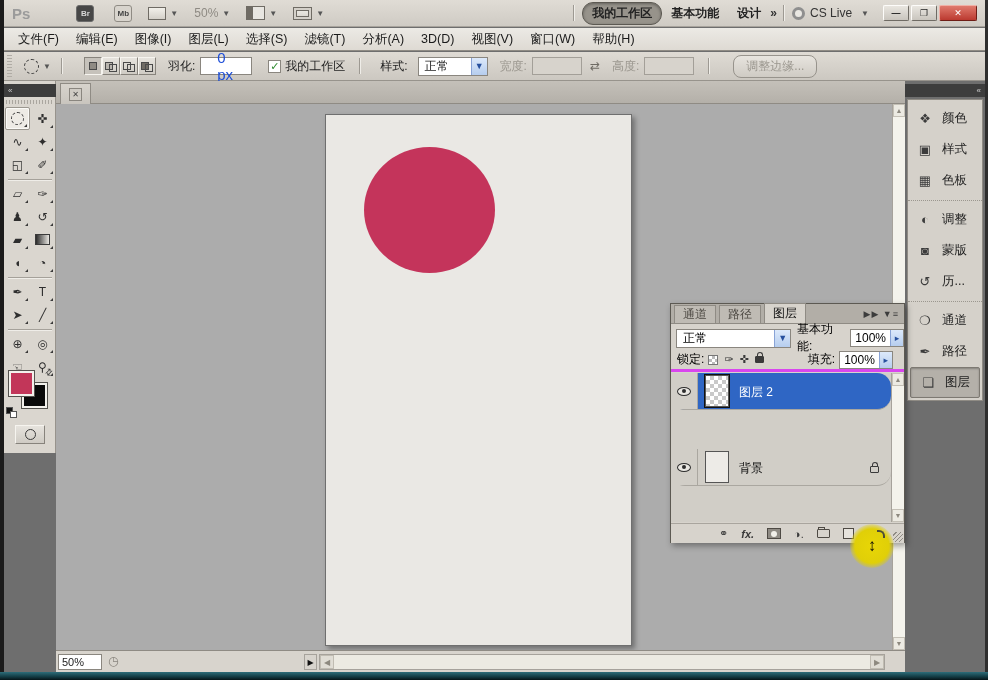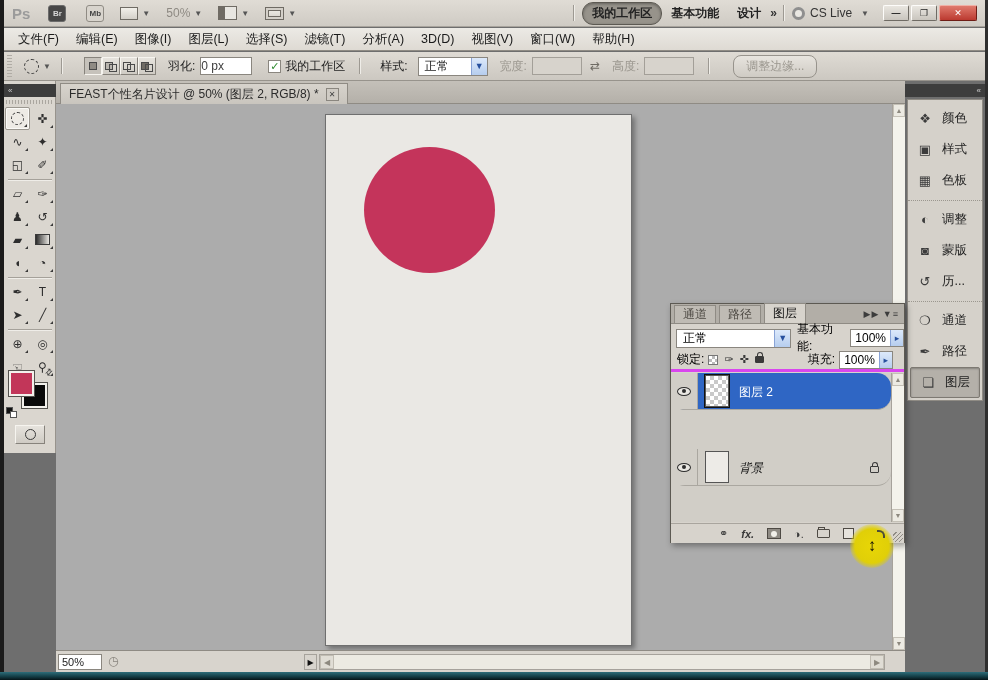--- a/index.html
+++ b/index.html
@@ -10,21 +10,21 @@
 
   
   .edge-l { left:0; top:0; width:4px; height:680px; background:#1b1b1b; }
   .edge-r { left:985px; top:0; width:3px; height:680px; background:#2e2e2e; }
   .edge-b { left:0; top:672px; width:988px; height:8px; background:linear-gradient(#2d6d79,#123a42 60%,#061417); }
 
   
   .titlebar { left:4px; top:0; width:981px; height:27px; background:linear-gradient(#e0dcd5,#cfcbc4); border-bottom:1px solid #a7a39c; display:flex; align-items:center; font-size:12px; color:#333; }
   .pslogo { margin-left:8px; font-weight:bold; font-size:15px; color:#9b9b9b; letter-spacing:0; }
   .sqbtn { width:18px; height:17px; border-radius:3px; display:flex; align-items:center; justify-content:center; font-size:8px; }
-  .br { margin-left:18px; background:#474747; color:#d8d8d8; border:1px solid #6b6b6b; font-weight:bold; }
+  .br { margin-left:46px; background:#474747; color:#d8d8d8; border:1px solid #6b6b6b; font-weight:bold; }
   .mb { margin-left:20px; background:#d8d4cd; color:#444; border:1px solid #8f8b84; font-weight:bold; }
   .tb-ic { display:inline-block; border:1px solid #6f6b64; background:linear-gradient(#f2f0ea,#d4d0c9); }
   .caret { font-size:8px; color:#555; margin-left:4px; }
   .tb-group { display:flex; align-items:center; margin-left:16px; }
   .zoomtxt { color:#8e8a83; }
   .vsep { width:1px; height:16px; background:#9d9992; margin:0 8px; box-shadow:1px 0 0 #efede8; }
   .ws-btn { padding:2px 9px; font-weight:bold; color:#222; }
   .ws-active { background:#97938b; border:1px solid #5c5952; border-radius:11px; box-shadow:inset 0 1px 3px rgba(0,0,0,.35); }
   .chev { font-weight:bold; color:#333; letter-spacing:-2px; }
   .cslive { display:flex; align-items:center; gap:5px; color:#333; }
@@ -41,21 +41,21 @@
   .optionsbar { left:4px; top:52px; width:981px; height:29px; background:linear-gradient(#dfdbd4,#ccc8c1); border-bottom:1px solid #97938c; display:flex; align-items:center; font-size:12px; color:#222; }
   .grip-v { width:5px; height:22px; margin-left:3px; background:repeating-linear-gradient(#b0aca5 0 1px,transparent 1px 3px); }
   .toolpreset { display:flex; align-items:center; margin-left:12px; }
   .dash-circle { width:15px; height:15px; border:1px dashed #3c3c3c; border-radius:50%; }
   .modebtns { display:flex; margin-left:14px; }
   .modebtn { width:18px; height:18px; border:1px solid; border-color:#f6f4ef #87837c #87837c #f6f4ef; background:linear-gradient(#e6e3dd,#cfcbc4); display:flex; align-items:center; justify-content:center; }
   .modebtn.pressed { border-color:#87837c #f6f4ef #f6f4ef #87837c; background:#c6c2bb; }
   .msq { width:8px; height:8px; border:1px solid #4a4a4a; background:#b9b5ae; }
   .msq.b { background:transparent; margin-left:-4px; margin-top:4px; }
   .olabel { margin-left:12px; }
-  .field { background:#fff; border:1px solid #8a867f; height:18px; font-size:12px; padding:1px 0; color:#404040; display:inline-flex; align-items:center; }
+  .field { background:#fff; border:1px solid #8a867f; height:18px; font-size:15px; padding:1px 16px; color:#1d4ed8; display:inline-flex; align-items:center; }
   .field.dis { background:#d7d3cc; border-color:#a39f98; }
   .chk { width:13px; height:13px; background:#fff; border:1px solid #8a867f; margin-left:16px; display:flex; align-items:center; justify-content:center; color:#2c8a2c; font-size:11px; font-weight:bold; }
   .dd { display:inline-flex; height:19px; border:1px solid #8a867f; background:#fff; align-items:flex-start; }
   .dd .txt { padding:0 6px; min-width:52px; }
   .ddbtn { width:16px; height:100%; background:linear-gradient(#dce9fb,#b6cdee); border-left:1px solid #89a3d6; color:#27509e; font-size:9px; display:flex; align-items:center; justify-content:center; }
   .graytxt { color:#9b978f; }
   .refine { margin-left:16px; padding:2px 12px; border:1px solid #97938c; border-radius:8px; background:linear-gradient(#e7e4de,#cfcbc4); color:#9b978f; font-size:12px; }
 
   
   .toolpanel { left:4px; top:81px; width:52px; height:591px; background:#6e6e6e; }
@@ -335,21 +335,20 @@
         </div>
     </div>
     <div class="qmask">
         <i></i>
       </div>
   </div>
 
   <div class="abs docarea">
     <div class="tabbar">
       <div class="doctab">
-        <span>FEAST个性名片设计 @ 50% (图层 2, RGB/8) *</span>
         <span class="tabclose">✕</span>
       </div>
     </div>
     <div class="canvas">
       <div class="document">
         <div class="circle" style="background:#c4345b;"></div>
       </div>
       <div class="vscroll">
         <div class="sarrow" style="top:0;">▲</div>
         <div class="sarrow" style="bottom:0;">▼</div>
@@ -452,21 +451,21 @@
             <span class="eye"></span>
           </div>
         <div class="thumb checker selth"></div>
         <span class="lname">图层 2</span>
       </div>
       <div class="lrow" style="top:76px;">
         <div class="eyecell">
             <span class="eye"></span>
           </div>
         <div class="thumb" style="background:#edebe7;"></div>
-        <span class="lname" style="font-style:italic;">背景</span>
+        <span class="lname" style="">背景</span>
         <span class="row-lock"><span class="lockic"></span></span>
       </div>
     </div>
     <div class="lp-scroll">
       <div class="sarrow" style="top:0;">▲</div>
       <div class="sarrow" style="bottom:0;">▼</div>
     </div>
     <div class="lp-bottom">
       <span class="bic">⚭</span>
       <span class="bic" style="font-style:italic;font-weight:bold;">fx.</span>

